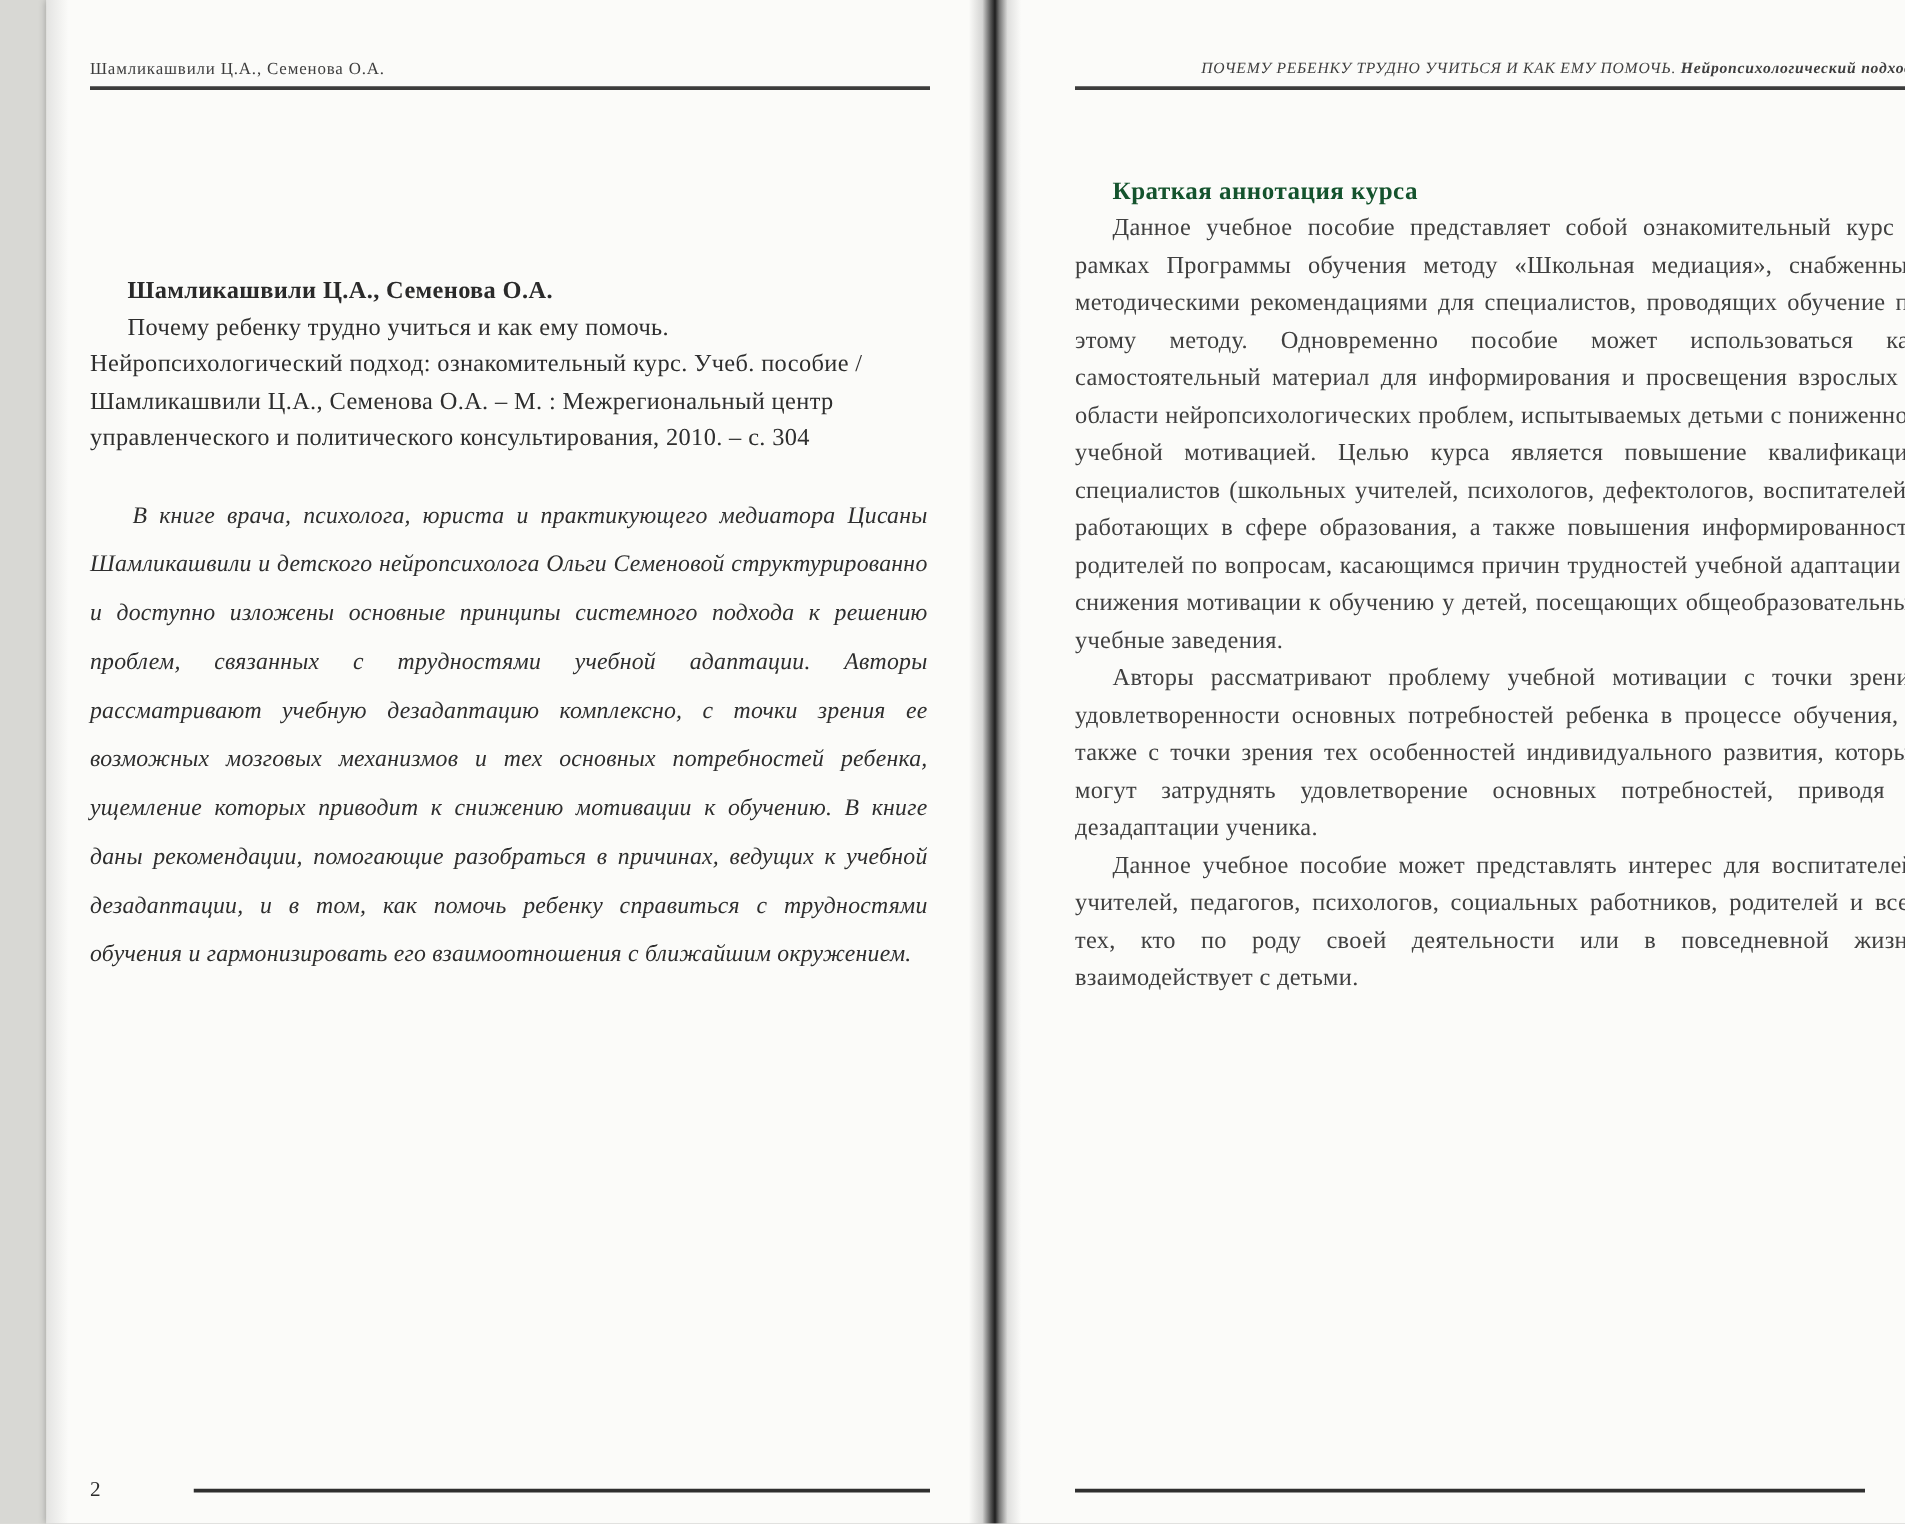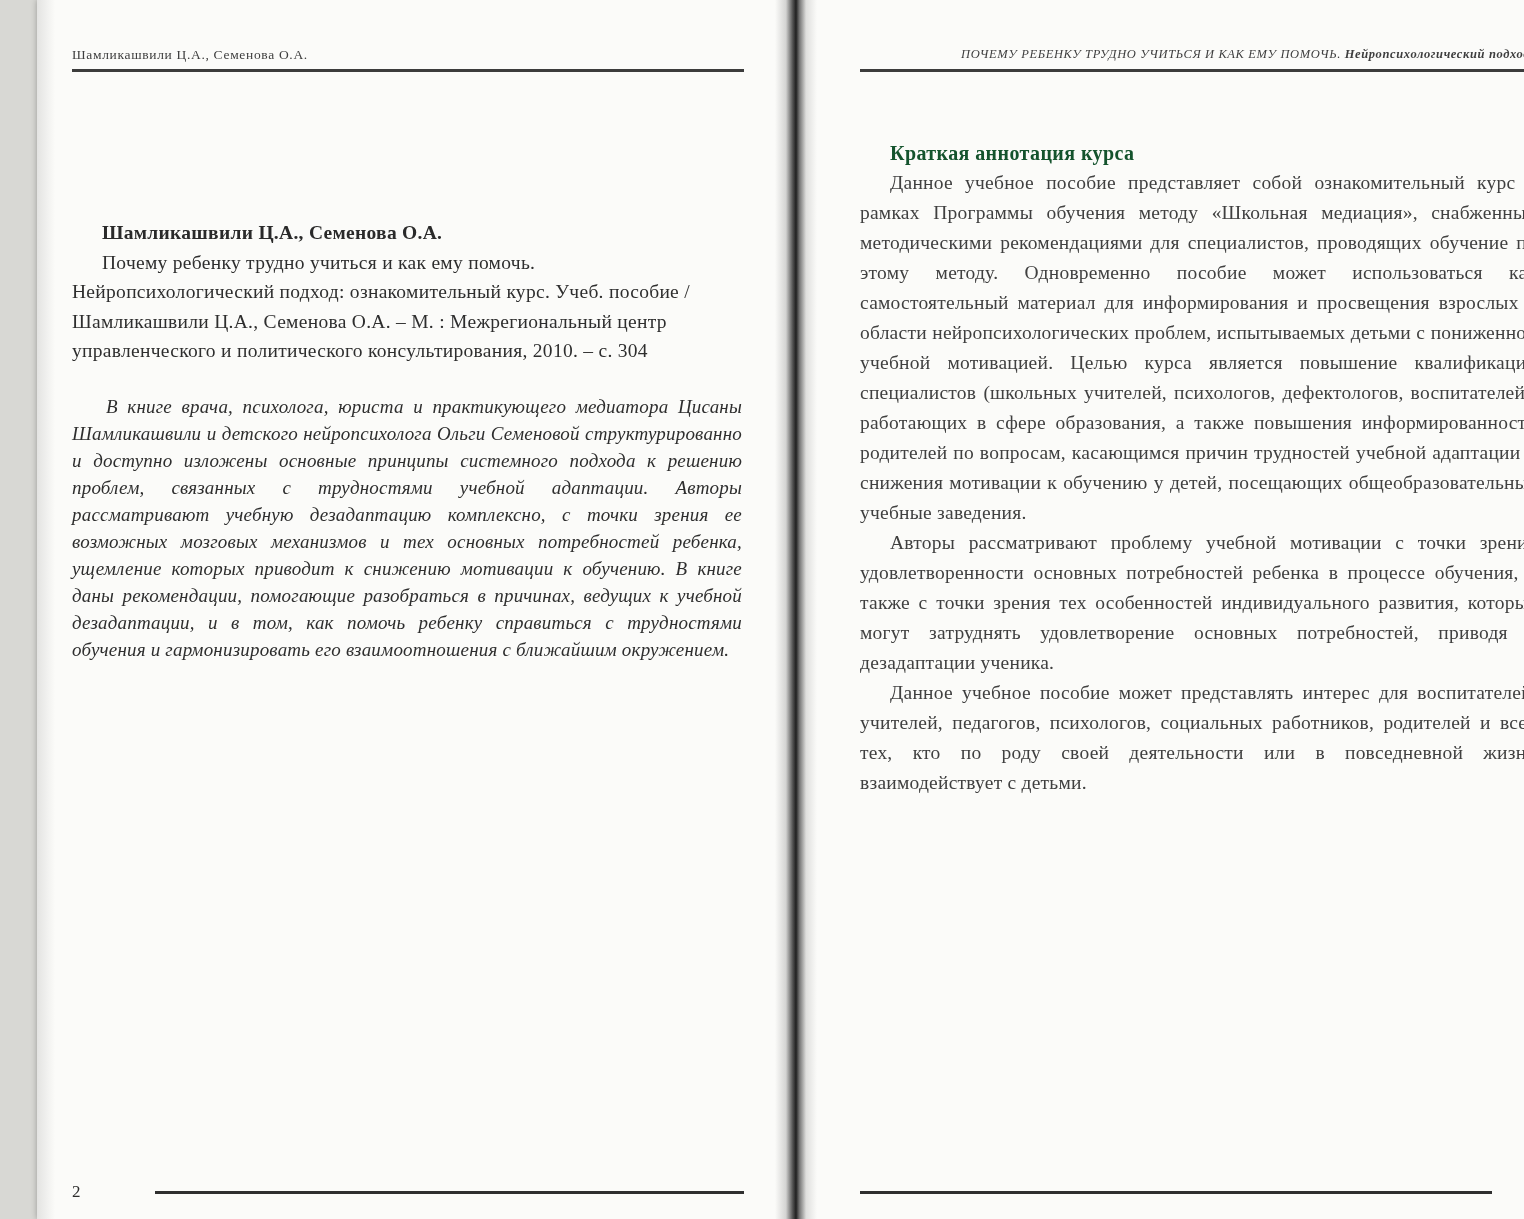--- a/index.html
+++ b/index.html
@@ -62,21 +62,21 @@
   .cite-authors {
     font-weight:bold; font-size:19.5px; line-height:29.5px;
     text-indent:30px; letter-spacing:.015em; color:#2a2a2a;
   }
   .cite-body {
     font-size:19.5px; line-height:29.5px; text-indent:30px;
     letter-spacing:.015em; color:#2e2e2e;
   }
   .annot {
     margin-top:27px;
-    font-style:italic; font-size:19px; line-height:27px;
+    font-style:italic; font-size:19px; line-height:39px;
     text-align:justify; text-indent:34px; color:#2e2e2e;
     letter-spacing:.01em;
   }
   .annot + .annot { margin-top:0; }
 
   
   .right-main { position:absolute; top:138px; left:0; right:0; }
   .section-title {
     font-weight:bold; font-size:20px; line-height:30px;
     text-indent:30px; color:#14532d; letter-spacing:.02em;

